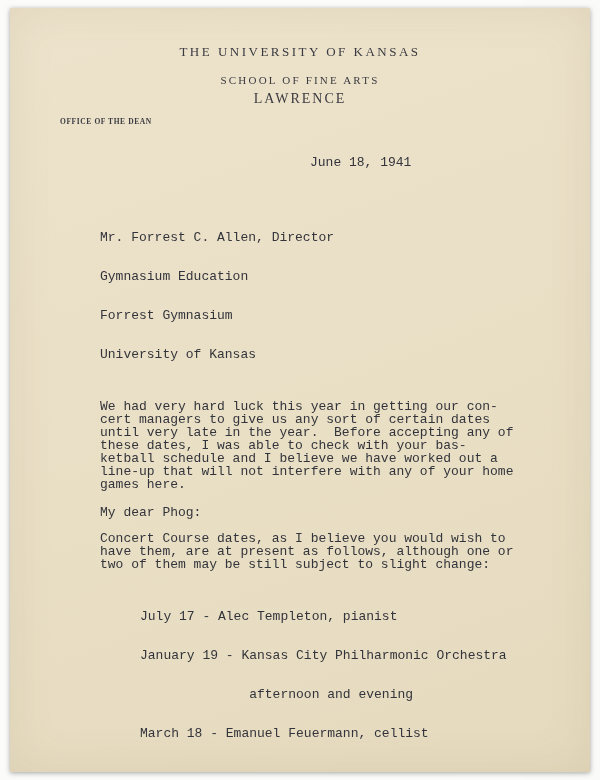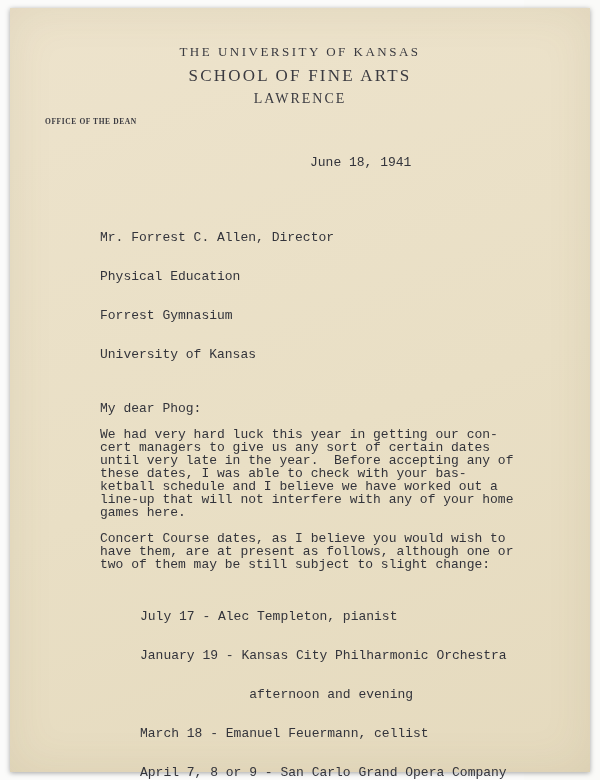--- a/index.html
+++ b/index.html
@@ -29,24 +29,24 @@
     box-shadow: 0 1px 5px rgba(0,0,0,0.35), inset 0 0 45px rgba(120,100,60,0.10);
     box-sizing: border-box;
   }
   .letterhead {
     padding-top: 36px;
     text-align: center;
     color: #3a3a40;
     font-family: "Liberation Serif", serif;
   }
   .lh1 { font-size: 13px;   letter-spacing: 2.5px; }
-  .lh2 { font-size: 17px; letter-spacing: 2.2px; margin-top: 6px; }
+  .lh2 { font-size: 11px; letter-spacing: 2.2px; margin-top: 14px; }
   .lh3 { font-size: 14px;    letter-spacing: 2px;   margin-top: 5px; }
   .office {
-    margin: 10px 0 0 35px;
+    margin: 10px 0 0 50px;
     font-size: 7.5px;
     font-weight: bold;
     letter-spacing: 0.6px;
     font-family: "Liberation Serif", serif;
     color: #3a3a40;
   }
   .typed {
     color: #33343b;
     font-size: 13px;
     line-height: 13px;
@@ -70,43 +70,42 @@
       <div class="lh2">SCHOOL OF FINE ARTS</div>
       <div class="lh3">LAWRENCE</div>
     </div>
 
     <div class="office">OFFICE OF THE DEAN</div>
 
     <div class="typed date">June 18, 1941</div>
 
     <div class="typed recipient">
       <div>Mr. Forrest C. Allen, Director</div>
-      <div>Physical Education</div>
+      <div>Gymnasium Education</div>
       <div>Forrest Gymnasium</div>
       <div>University of Kansas</div>
     </div>
-
-    <div class="typed salutation">My dear Phog:</div>
 
     <div class="typed para">We had very hard luck this year in getting our con-
 cert managers to give us any sort of certain dates
 until very late in the year.  Before accepting any of
 these dates, I was able to check with your bas-
 ketball schedule and I believe we have worked out a
 line-up that will not interfere with any of your home
 games here.</div>
+
+    <div class="typed salutation">My dear Phog:</div>
 
     <div class="typed para">Concert Course dates, as I believe you would wish to
 have them, are at present as follows, although one or
 two of them may be still subject to slight change:</div>
 
     <div class="typed schedule">
       <div>July 17 - Alec Templeton, pianist</div>
       <div>January 19 - Kansas City Philharmonic Orchestra</div>
       <div>              afternoon and evening</div>
       <div>March 18 - Emanuel Feuermann, cellist</div>
-      <div>April 7, 8 or 9 - San Carlo Grand Opera Company</div>
       
       
     </div>
 
   </div>
 </div>
 
 </body></html>

